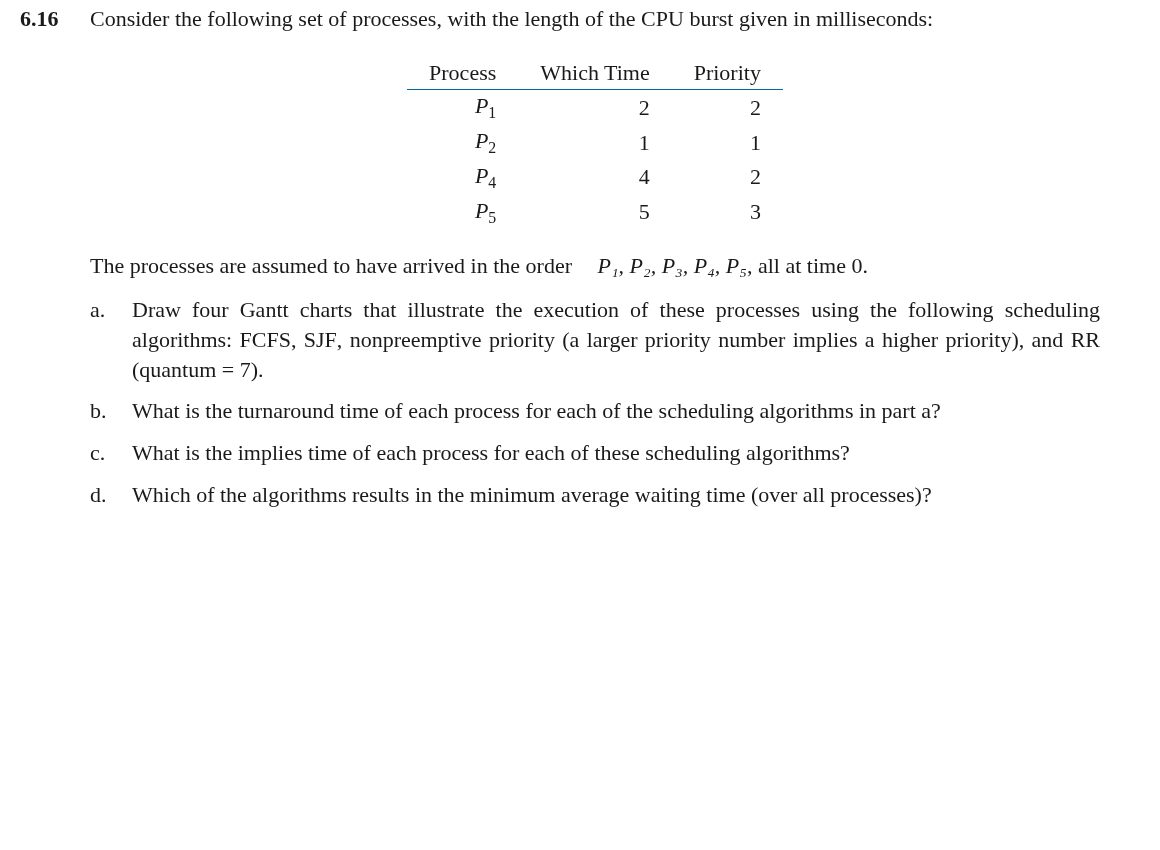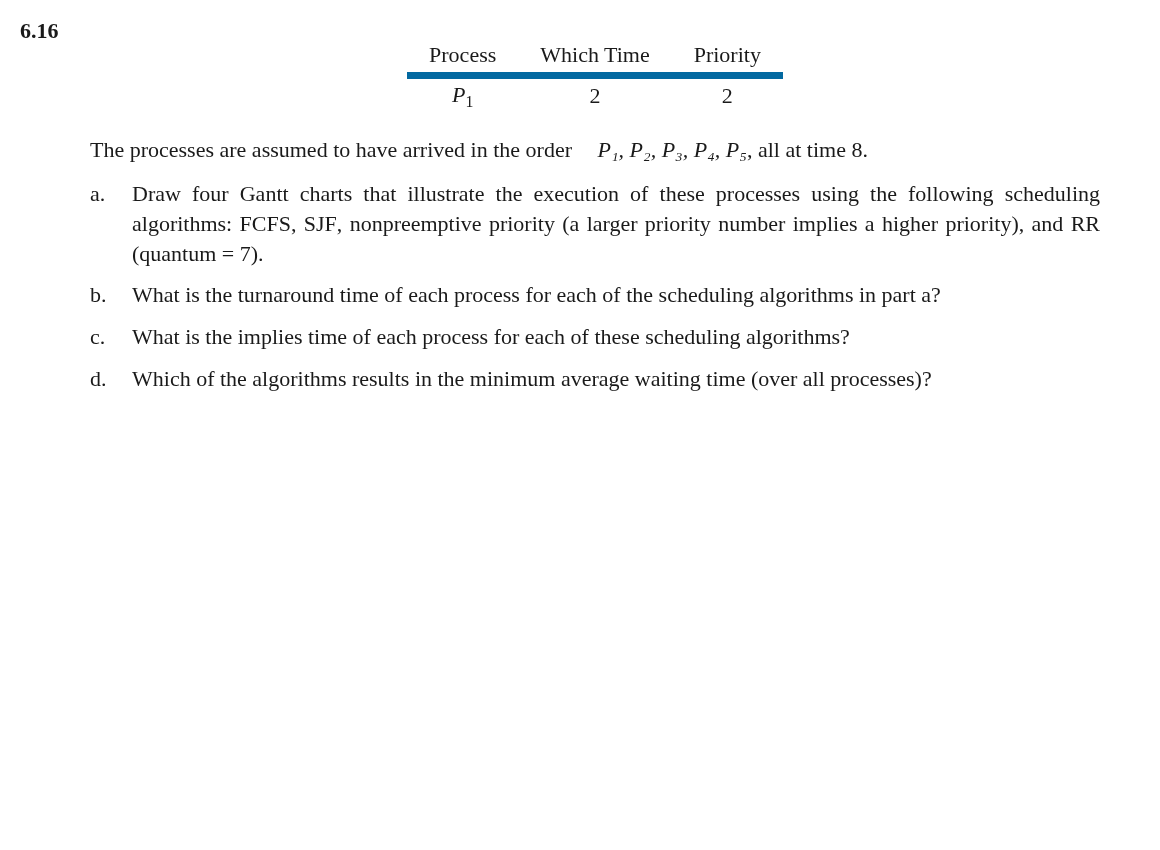--- a/index.html
+++ b/index.html
@@ -8,21 +8,21 @@
     font-family: "Palatino Linotype", "Book Antiqua", Palatino, Georgia, serif;
     font-size: 22px;
     color: #1a1a1a;
     background: #fff;
     width: 1160px;
     height: 850px;
     box-sizing: border-box;
     line-height: 1.35;
   }
   .page {
-    padding: 16px 60px 20px 20px;
+    padding: 4px 60px 20px 20px;
   }
   .problem {
     display: flex;
     align-items: flex-start;
   }
   .num {
     font-weight: bold;
     width: 70px;
     flex-shrink: 0;
   }
@@ -32,25 +32,25 @@
   .intro {
     text-align: justify;
   }
   .tbl {
     margin: 22px auto 22px auto;
     border-collapse: collapse;
   }
   .tbl th {
     font-weight: normal;
     padding: 2px 22px 2px 22px;
-    border-bottom: 7px solid #0369a1;
+    border-bottom: 1px solid #0369a1;
     text-align: center;
   }
   .tbl td {
-    text-align: center;
+    text-align: right;
     padding: 1px 22px;
   }
   .tbl td.proc {
     font-style: italic;
   }
   .tbl sub {
     font-size: 0.72em;
     font-style: normal;
   }
   .mid {
@@ -85,40 +85,56 @@
   }
 </style>
 </head>
 <body>
 
 <div class="page">
   <div class="problem">
     <div class="num">6.16</div>
     <div class="body">
 
+      <div class="intro">Consider the following set of processes, with the length of the CPU burst given in milliseconds:</div>
 
       <table class="tbl">
         <thead>
           <tr>
             <th>Process</th>
             <th>Which Time</th>
             <th>Priority</th>
           </tr>
         </thead>
         <tbody>
           <tr>
             <td class="proc"><span>P</span><sub>1</sub></td>
             <td>2</td>
             <td>2</td>
           </tr>
+          <tr>
+            <td class="proc"><span>P</span><sub>2</sub></td>
+            <td>1</td>
+            <td>1</td>
+          </tr>
+          <tr>
+            <td class="proc"><span>P</span><sub>4</sub></td>
+            <td>4</td>
+            <td>2</td>
+          </tr>
+          <tr>
+            <td class="proc"><span>P</span><sub>5</sub></td>
+            <td>5</td>
+            <td>3</td>
+          </tr>
         </tbody>
       </table>
 
       <div class="mid">
-        <span>The processes are assumed to have arrived in the order </span><span class="plist">P₁, P₂, P₃, P₄, P₅</span><span>, all at time 8.</span>
+        <span>The processes are assumed to have arrived in the order </span><span class="plist">P₁, P₂, P₃, P₄, P₅</span><span>, all at time 0.</span>
       </div>
 
       <ol class="sublist">
         <li>
           <span class="lbl">a.</span>
           <span class="txt">
             <span>Draw four Gantt charts that illustrate the execution of these processes using the following scheduling algorithms: </span><span class="sc">FCFS</span><span>, </span><span class="sc">SJF</span><span>, nonpreemptive priority (a larger priority number implies a higher priority), and </span><span class="sc">RR</span><span> (quantum = 7).</span>
           </span>
         </li>
         <li>

